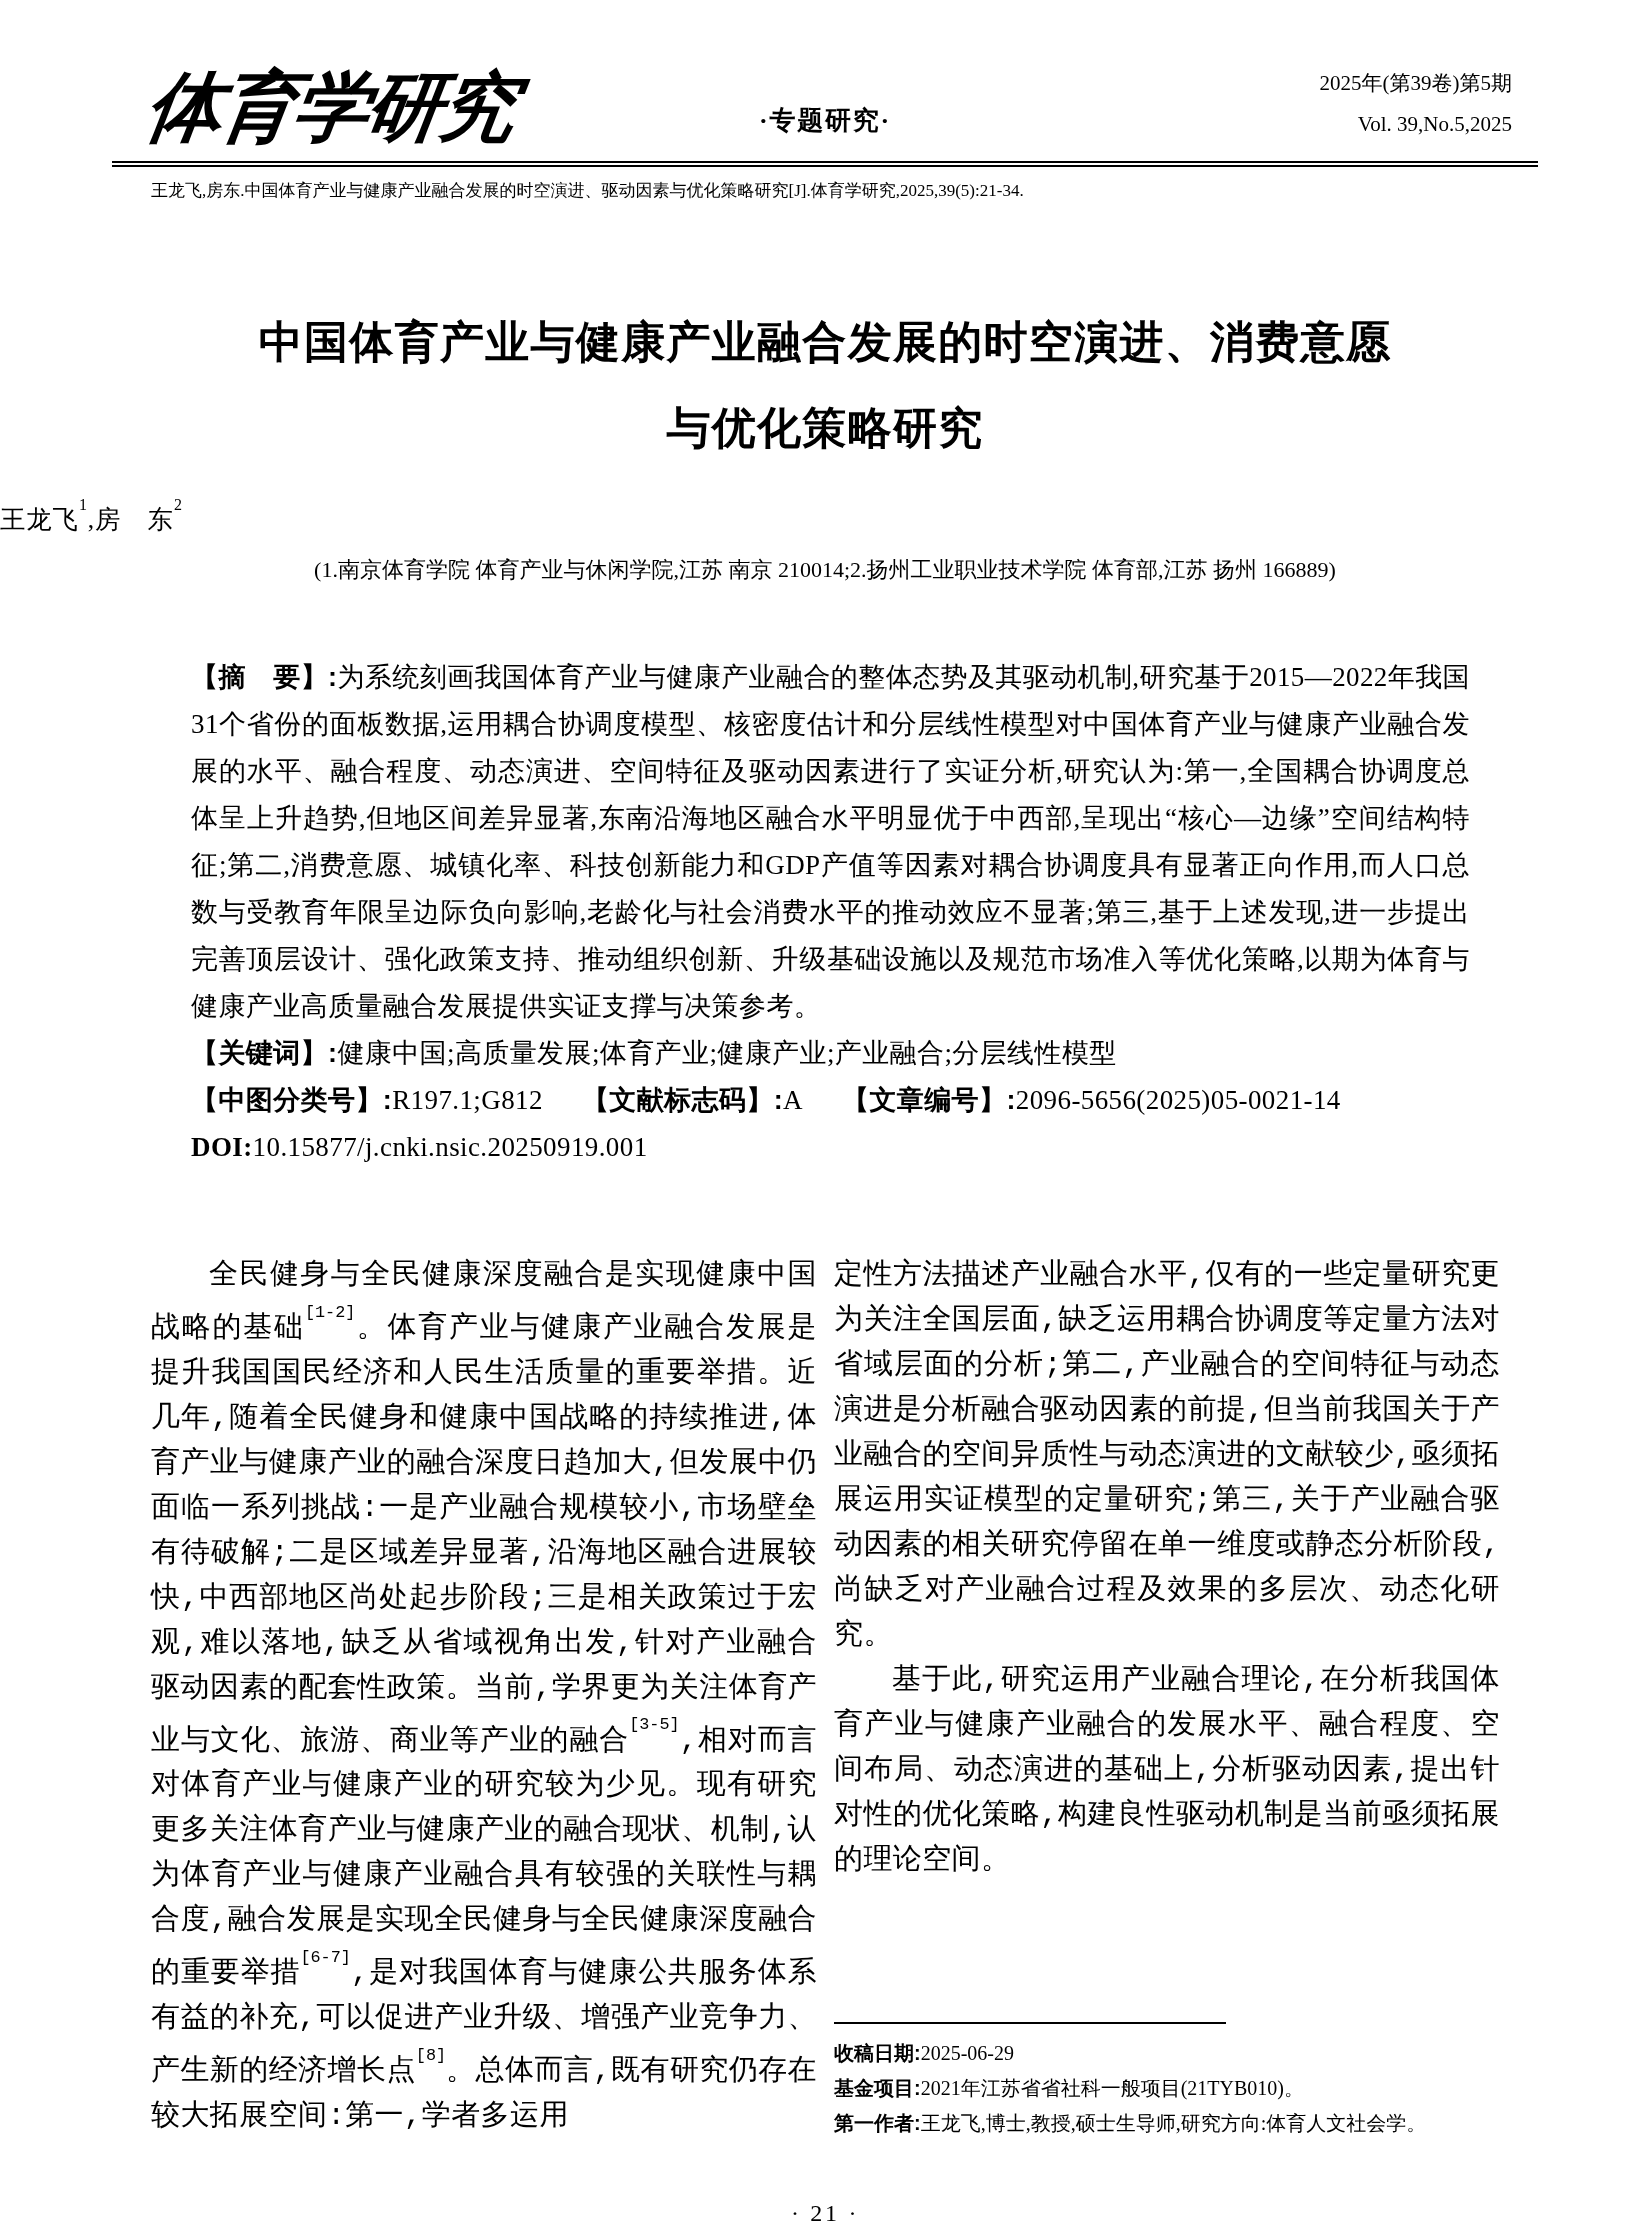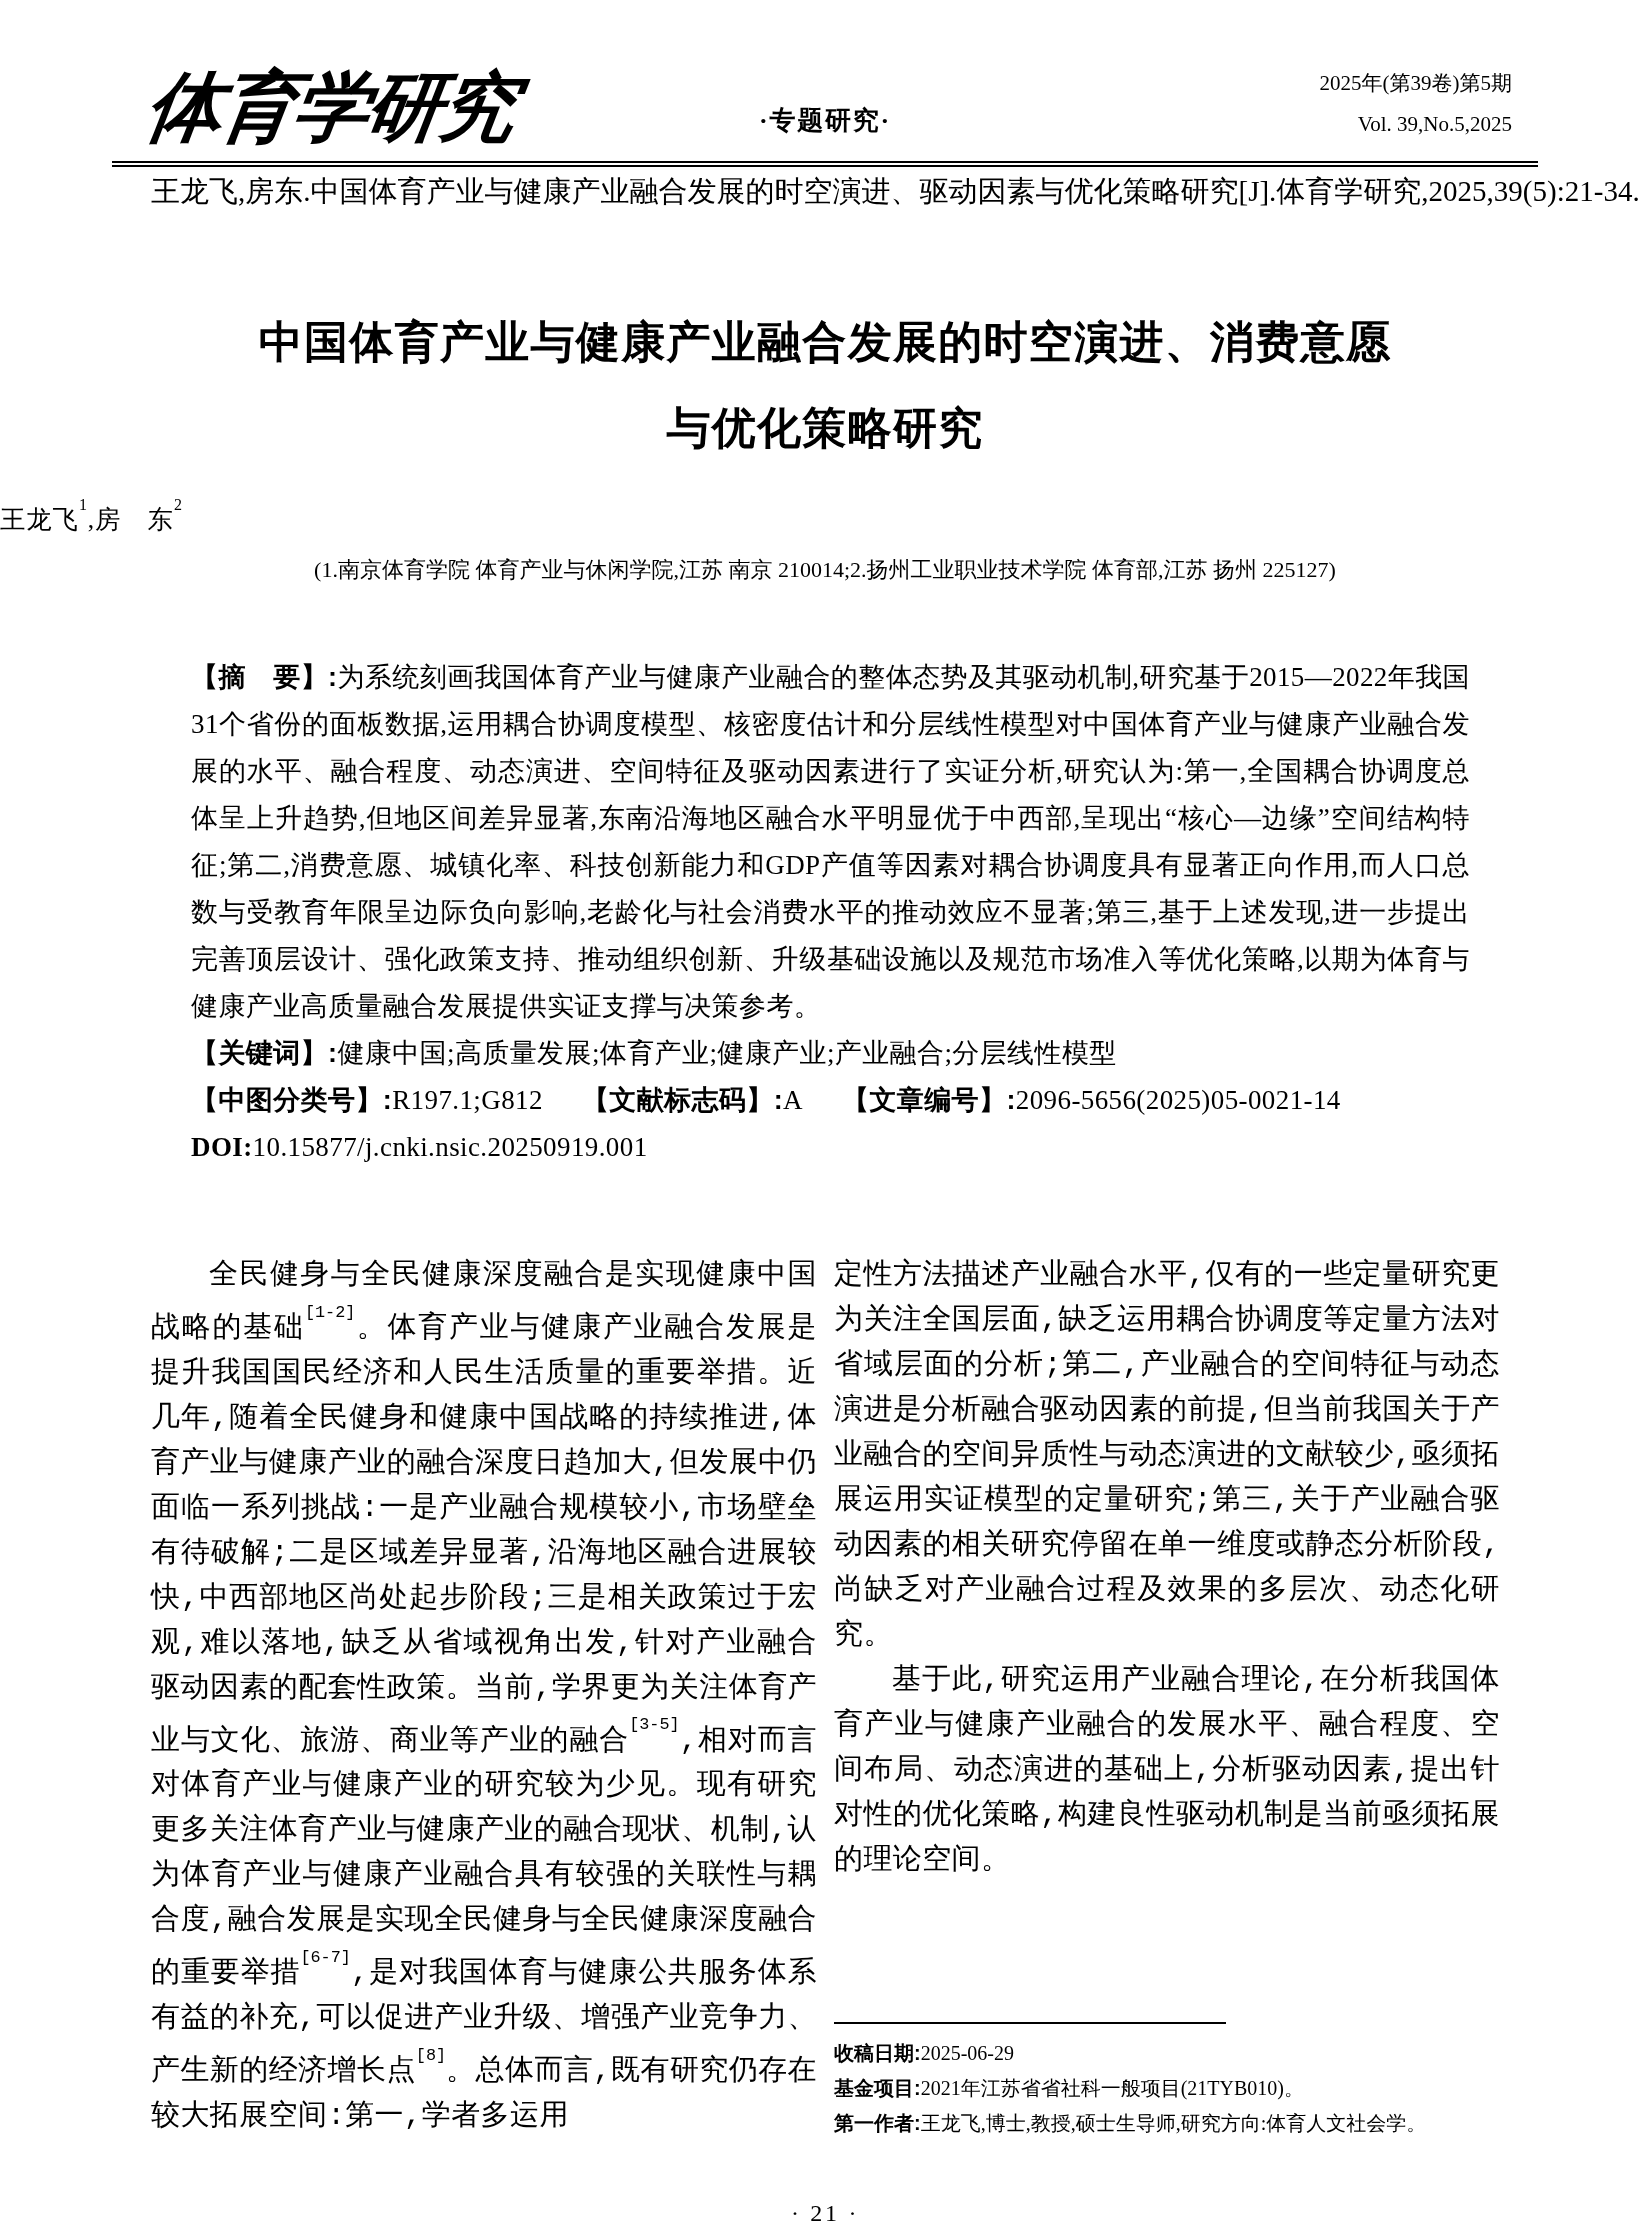--- a/index.html
+++ b/index.html
@@ -29,21 +29,21 @@
     text-align:right;font-size:21px;line-height:41px;
     white-space:nowrap;
   }
   .header-rule{
     position:absolute;left:112px;top:161px;width:1426px;height:5.8px;
     border-top:2.7px solid #000;border-bottom:2.7px solid #000;
     box-sizing:border-box;
   }
   .citation-line{
     position:absolute;left:151px;top:177px;width:1372px;
-    font-size:29px;line-height:28px;white-space:nowrap;
+    font-size:17px;line-height:28px;white-space:nowrap;
   }
 
   
   .article-title{
     position:absolute;left:0;top:299px;width:100%;
     text-align:center;font-weight:bold;font-size:44px;
     font-family:"Liberation Sans","DejaVu Sans",sans-serif;
     line-height:86px;letter-spacing:1.3px;
   }
   .authors-line{
@@ -113,21 +113,21 @@
     <div>Vol. 39,No.5,2025</div>
   </div>
   <div class="header-rule"></div>
   <div class="citation-line">王龙飞,房东.中国体育产业与健康产业融合发展的时空演进、驱动因素与优化策略研究[J].体育学研究,2025,39(5):21-34.</div>
 
   <div class="article-title">
     <div>中国体育产业与健康产业融合发展的时空演进、消费意愿</div>
     <div>与优化策略研究</div>
   </div>
   <div class="authors-line"><span>王龙飞</span><sup>1</sup><span>,房　东</span><sup>2</sup></div>
-  <div class="affiliation-line">(1.南京体育学院 体育产业与休闲学院,江苏 南京 210014;2.扬州工业职业技术学院 体育部,江苏 扬州 225127)</div>
+  <div class="affiliation-line">(1.南京体育学院 体育产业与休闲学院,江苏 南京 210014;2.扬州工业职业技术学院 体育部,江苏 扬州 166889)</div>
 
   <div class="front-matter">
     <p>
       <span class="fm-label">【摘　要】:</span><span>为系统刻画我国体育产业与健康产业融合的整体态势及其驱动机制,研究基于2015—2022年我国31个省份的面板数据,运用耦合协调度模型、核密度估计和分层线性模型对中国体育产业与健康产业融合发展的水平、融合程度、动态演进、空间特征及驱动因素进行了实证分析,研究认为:第一,全国耦合协调度总体呈上升趋势,但地区间差异显著,东南沿海地区融合水平明显优于中西部,呈现出“核心—边缘”空间结构特征;第二,消费意愿、城镇化率、科技创新能力和GDP产值等因素对耦合协调度具有显著正向作用,而人口总数与受教育年限呈边际负向影响,老龄化与社会消费水平的推动效应不显著;第三,基于上述发现,进一步提出完善顶层设计、强化政策支持、推动组织创新、升级基础设施以及规范市场准入等优化策略,以期为体育与健康产业高质量融合发展提供实证支撑与决策参考。</span>
     </p>
     <p>
       <span class="fm-label">【关键词】:</span><span>健康中国;高质量发展;体育产业;健康产业;产业融合;分层线性模型</span>
     </p>
     <p>
       <span class="meta-group"><span class="fm-label">【中图分类号】:</span><span>R197.1;G812</span></span><span class="meta-group"><span class="fm-label">【文献标志码】:</span><span>A</span></span><span class="meta-group"><span class="fm-label">【文章编号】:</span><span>2096-5656(2025)05-0021-14</span></span>

